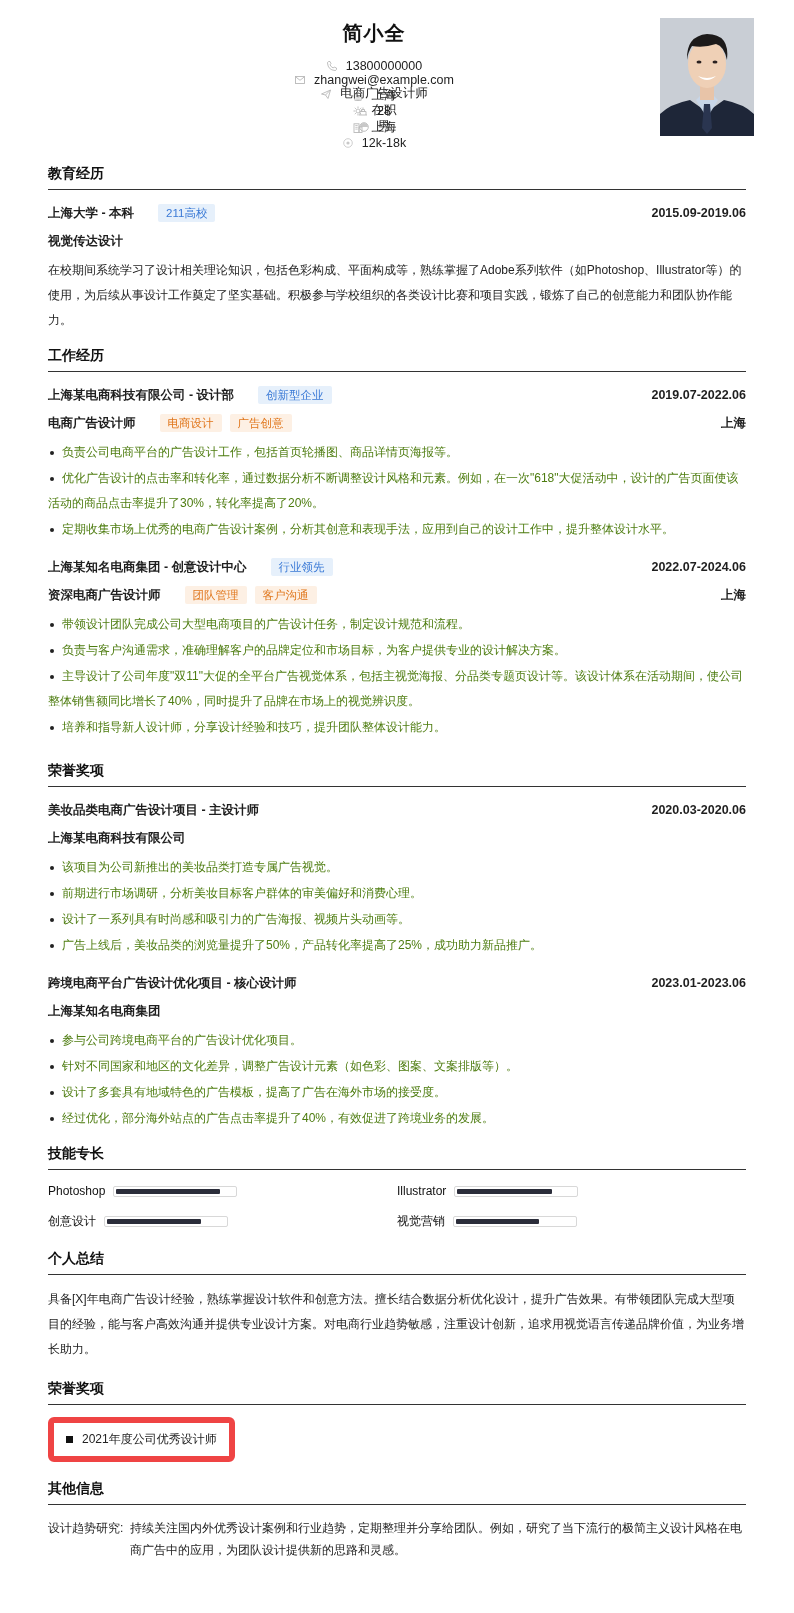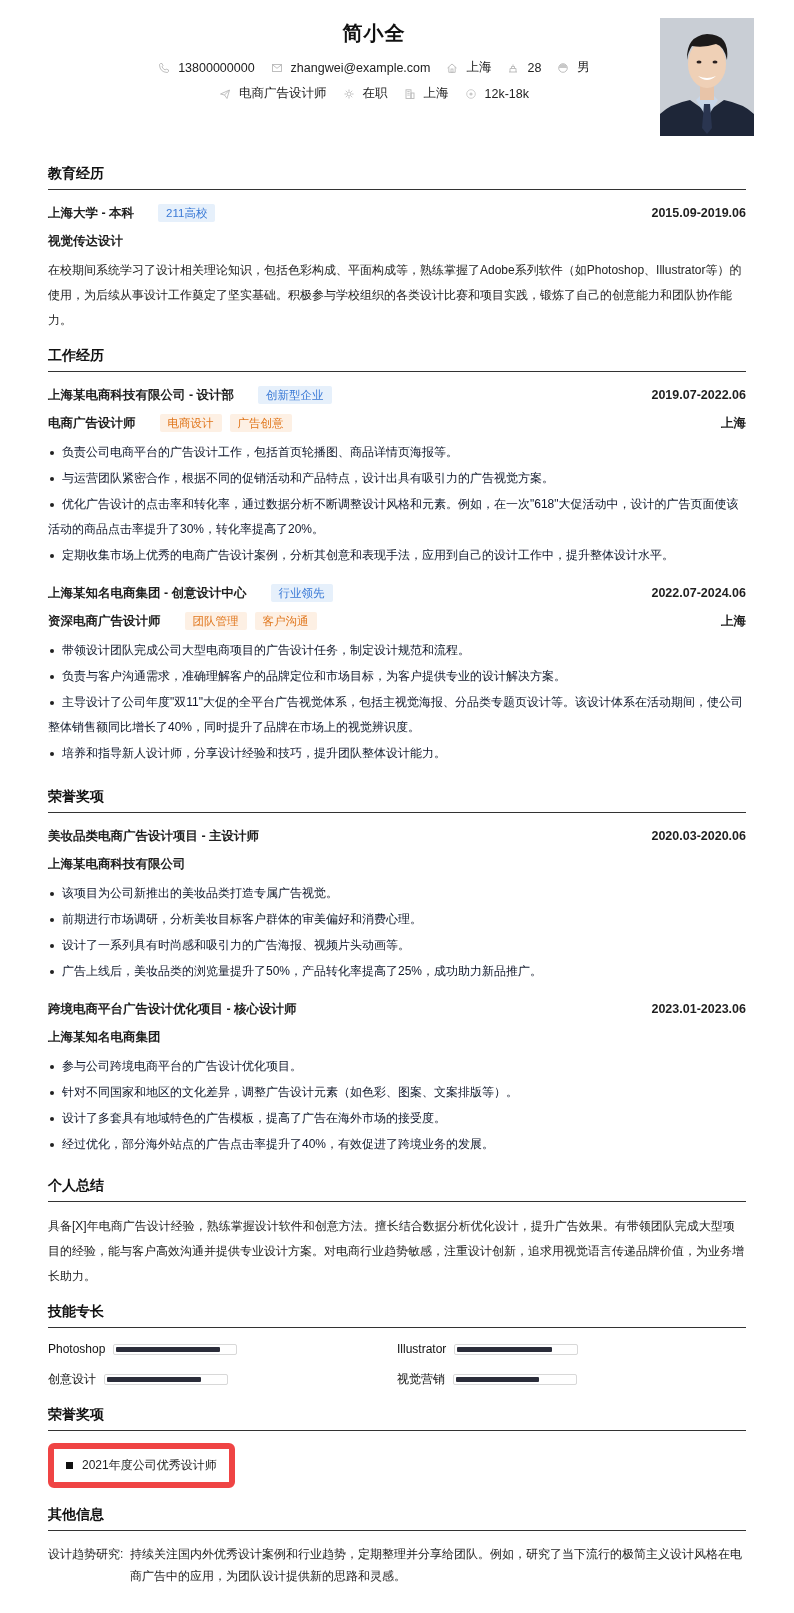--- a/index.html
+++ b/index.html
@@ -18,21 +18,21 @@
   .header { position: relative; height: 135px; }
   .name {
     position: absolute; left: 0; right: 0; top: 4px;
     text-align: center; width: 652px;
     font-size: 20px; font-weight: bold; color: #111;
     letter-spacing: 1px;
   }
   .info-row {
     position: absolute; left: 0; width: 652px;
     display: flex; justify-content: center; align-items: center;
-    font-size: 12.5px; color: #222;
+    font-size: 12.5px; color: #222; flex-direction: column;
   }
   .info-row.r1 { top: 43px; }
   .info-row.r2 { top: 69px; }
   .info-item { display: flex; align-items: center; margin: 0 8px; }
   .info-icon {
     display: inline-flex; width: 12px; height: 12px; margin-right: 8px;
     align-items: center; justify-content: center;
   }
   .info-icon svg { width: 12px; height: 12px; }
   .photo {
@@ -56,21 +56,21 @@
   .tag {
     display: inline-block; font-size: 11.5px; font-weight: normal;
     padding: 2px 8px; margin-left: 24px; border-radius: 2px; line-height: 14px;
   }
   .tag.blue { background: #e6f0fb; color: #3b7ad6; }
   .tag.orange { background: #fdf0e4; color: #e0761c; }
   .tag + .tag { margin-left: 8px; }
   .para { font-size: 12px; line-height: 25px; color: #222; }
   ul.bullets { list-style: none; }
   ul.bullets li {
-    font-size: 12px; line-height: 25px; color: #0f172a;
+    font-size: 12px; line-height: 25px; color: #4d7c0f;
     position: relative; padding-left: 14px; margin-bottom: 1px;
   }
   ul.bullets li::before {
     content: ""; position: absolute; left: 2px; top: 11px;
     width: 4px; height: 4px; border-radius: 50%; background: #222;
   }
   ul.bullets li.wrap { padding-left: 0; text-indent: 14px; }
   ul.bullets li.wrap::before { left: 2px; }
   .block { margin-bottom: 14px; }
 
@@ -232,21 +232,20 @@
       <div class="row entry-sub">
         <div style="display:flex;align-items:center;">
           <span>电商广告设计师</span>
           <span class="tag orange">电商设计</span>
           <span class="tag orange">广告创意</span>
         </div>
         <div>上海</div>
       </div>
       <ul class="bullets">
         <li>负责公司电商平台的广告设计工作，包括首页轮播图、商品详情页海报等。</li>
-        <li>与运营团队紧密合作，根据不同的促销活动和产品特点，设计出具有吸引力的广告视觉方案。</li>
         <li class="wrap">优化广告设计的点击率和转化率，通过数据分析不断调整设计风格和元素。例如，在一次"618"大促活动中，设计的广告页面使该活动的商品点击率提升了30%，转化率提高了20%。</li>
         <li>定期收集市场上优秀的电商广告设计案例，分析其创意和表现手法，应用到自己的设计工作中，提升整体设计水平。</li>
       </ul>
     </div>
 
     <div class="block">
       <div class="row entry-head">
         <div class="entry-title">
           <span>上海某知名电商集团 - 创意设计中心</span>
           <span class="tag blue">行业领先</span>
@@ -293,25 +292,20 @@
         <div class="entry-date">2023.01-2023.06</div>
       </div>
       <div class="entry-sub">上海某知名电商集团</div>
       <ul class="bullets">
         <li>参与公司跨境电商平台的广告设计优化项目。</li>
         <li>针对不同国家和地区的文化差异，调整广告设计元素（如色彩、图案、文案排版等）。</li>
         <li>设计了多套具有地域特色的广告模板，提高了广告在海外市场的接受度。</li>
         <li>经过优化，部分海外站点的广告点击率提升了40%，有效促进了跨境业务的发展。</li>
       </ul>
     </div>
-  </div>
-
-  <div class="section" style="margin-top:20px;">
-    <div class="section-title">个人总结</div>
-    <div class="para">具备[X]年电商广告设计经验，熟练掌握设计软件和创意方法。擅长结合数据分析优化设计，提升广告效果。有带领团队完成大型项目的经验，能与客户高效沟通并提供专业设计方案。对电商行业趋势敏感，注重设计创新，追求用视觉语言传递品牌价值，为业务增长助力。</div>
   </div>
 
   <div class="section">
     <div class="section-title">技能专长</div>
     <div class="skills">
       <div class="skill">
         <span class="skill-name">Photoshop</span>
         <span class="bar">
             <span class="bar-fill" style="display: block; width: 88%;"></span>
           </span>
@@ -330,20 +324,25 @@
       </div>
       <div class="skill">
         <span class="skill-name">视觉营销</span>
         <span class="bar">
             <span class="bar-fill" style="display: block; width: 70%;"></span>
           </span>
       </div>
     </div>
   </div>
 
+  <div class="section" style="margin-top:20px;">
+    <div class="section-title">个人总结</div>
+    <div class="para">具备[X]年电商广告设计经验，熟练掌握设计软件和创意方法。擅长结合数据分析优化设计，提升广告效果。有带领团队完成大型项目的经验，能与客户高效沟通并提供专业设计方案。对电商行业趋势敏感，注重设计创新，追求用视觉语言传递品牌价值，为业务增长助力。</div>
+  </div>
+
   <div class="section" style="margin-top:18px;">
     <div class="section-title">荣誉奖项</div>
     <div class="award-card">
       <span class="award-square"></span>
       <span>2021年度公司优秀设计师</span>
     </div>
   </div>
 
   <div class="section" style="margin-top:18px;">
     <div class="section-title">其他信息</div>

